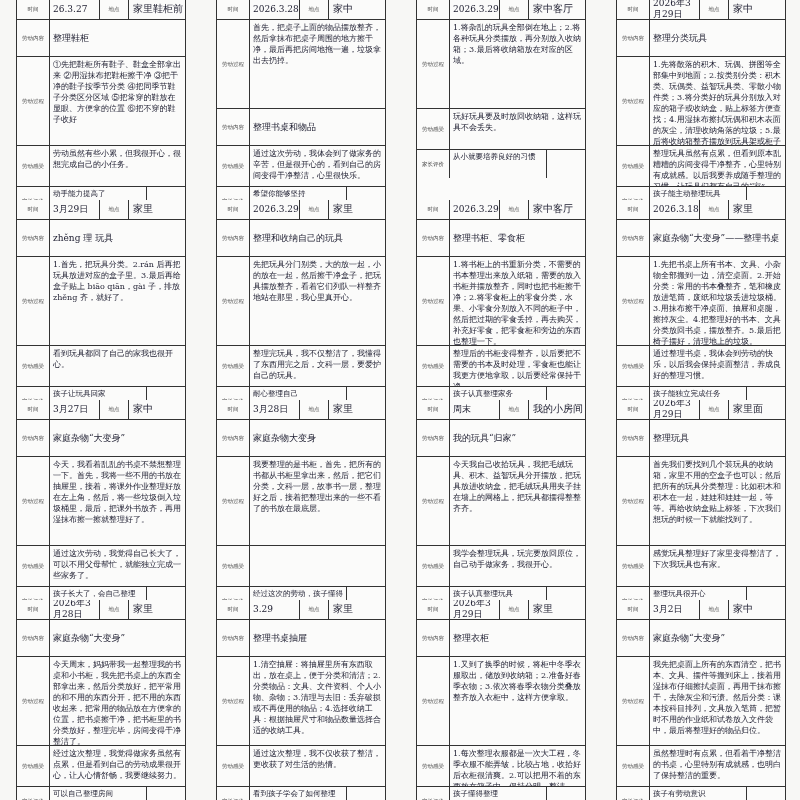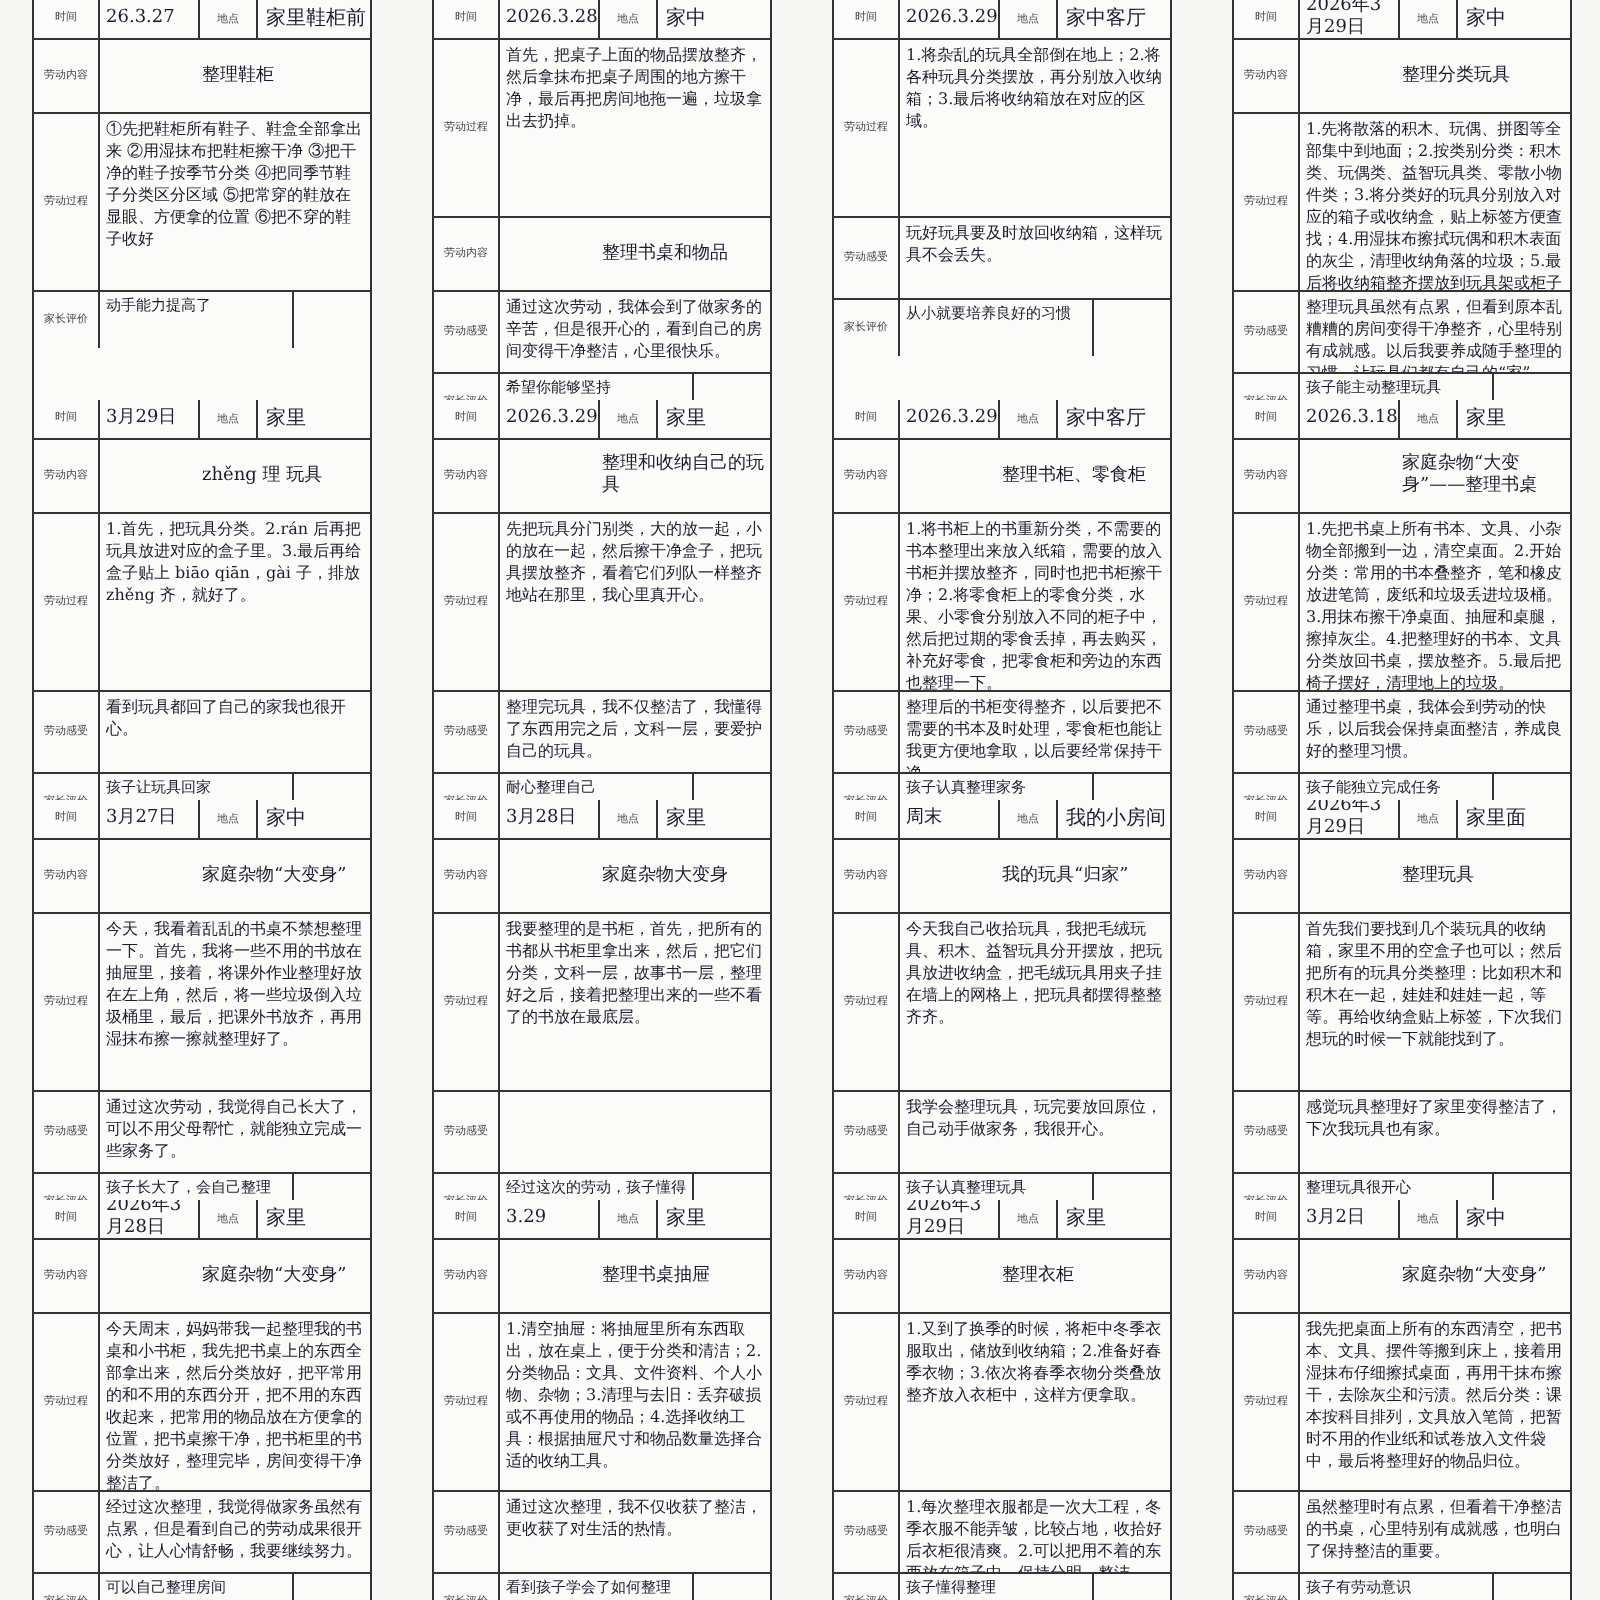--- a/index.html
+++ b/index.html
@@ -9,21 +9,21 @@
   .sheet { position:absolute; left:16px; right:14px; top:-2px; bottom:-4px; border:1px solid #333; background:#fbfbfa; font-size:8px; color:#222; }
   .row { display:flex; border-bottom:1px solid #333; }
   .row:last-child { border-bottom:none; }
   .lbl { width:30px; flex:none; border-right:1px solid #333; display:flex; align-items:center; justify-content:center; text-align:center; font-size:5.5px; line-height:7px; color:#444; padding:0 1px; }
   .val { flex:1; padding:2px 3px; font-family:"DejaVu Serif", serif; font-size:8px; line-height:11px; color:#1b1b2e; overflow:hidden; }
   .r-time { height:20px; }
   .r-time .val { display:flex; align-items:center; font-size:9px; }
   .r-time .lbl2 { width:28px; flex:none; border-left:1px solid #333; border-right:1px solid #333; display:flex; align-items:center; justify-content:center; font-size:5.5px; color:#444; }
   .r-time .place { width:52px; flex:none; display:flex; align-items:center; padding-left:4px; font-family:"DejaVu Serif", serif; font-size:10px; color:#1b1b2e; overflow:hidden; white-space:nowrap; }
   .r-content { height:36px; }
-  .r-content .val { display:flex; align-items:center; font-size:9px;margin-left:48px; }
+  .r-content .val { display:flex; align-items:center; font-size:9px; }
   .r-process { height:88px;justify-content:flex-end; }
   .r-feel { height:40px; }
   .r-eval { height:28px; }
   .r-eval .val { font-size:7.5px; line-height:10px; border-right:1px solid #333; flex:none; width:90px; }
 </style>
 </head>
 <body>
 
 <div class="grid">
 
@@ -36,20 +36,24 @@
         <div class="place">家里鞋柜前</div>
       </div>
       <div class="row r-content">
         <div class="lbl">劳动内容</div>
         <div class="val">整理鞋柜</div>
       </div>
       <div class="row r-process">
         <div class="lbl">劳动过程</div>
         <div class="val">①先把鞋柜所有鞋子、鞋盒全部拿出来 ②用湿抹布把鞋柜擦干净 ③把干净的鞋子按季节分类 ④把同季节鞋子分类区分区域 ⑤把常穿的鞋放在显眼、方便拿的位置 ⑥把不穿的鞋子收好</div>
       </div>
+      <div class="row r-feel">
+        <div class="lbl">劳动感受</div>
+        <div class="val">劳动虽然有些小累，但我很开心，很想完成自己的小任务。</div>
+      </div>
       <div class="row r-eval">
         <div class="lbl">家长评价</div>
         <div class="val">动手能力提高了</div>
       </div>
     </div>
   </div>
 <div class="tile">
     <div class="sheet">
       <div class="row r-time">
         <div class="lbl">时间</div>

